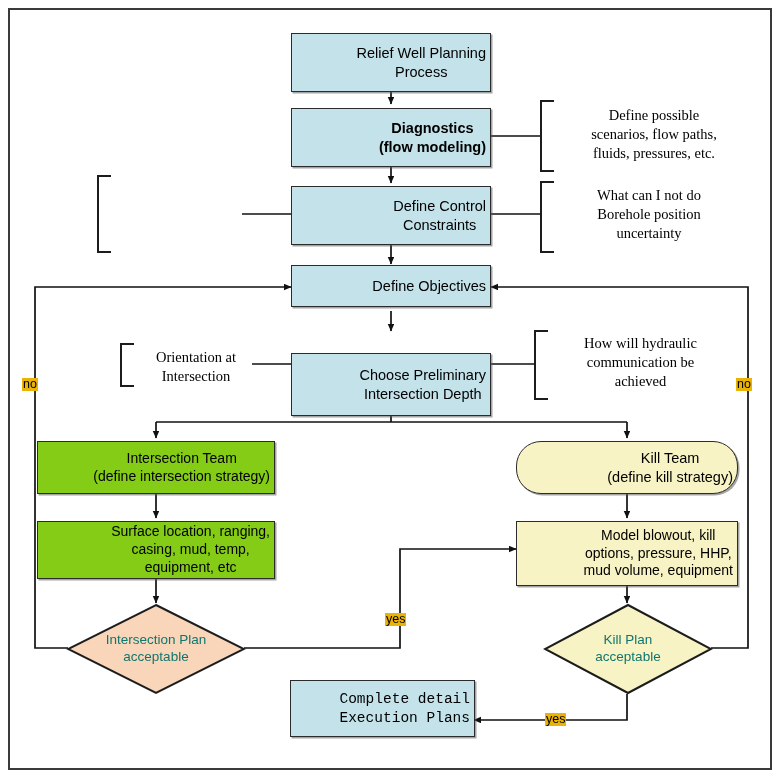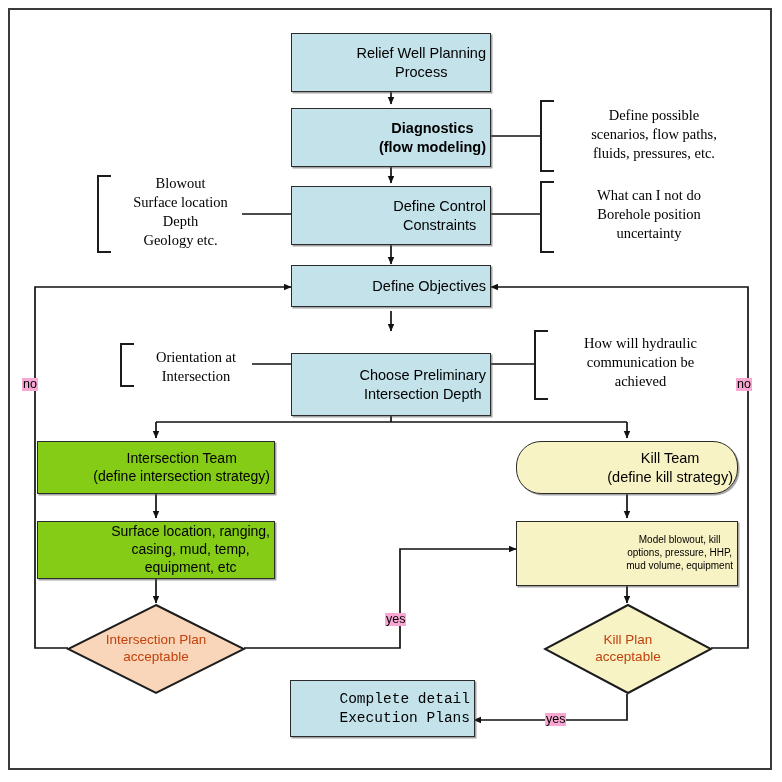--- a/index.html
+++ b/index.html
@@ -62,21 +62,21 @@
   .diamond svg {
     position: absolute;
     left: 0; top: 0;
     width: 100%; height: 100%;
   }
   .diamond .dlabel {
     position: relative;
     text-align: center;
     font-size: 13.5px;
     line-height: 1.25;
-    color: #c2410c;
+    color: #0f766e;
     z-index: 2;
   }
 
   .note {
     position: absolute;
     font-size: 14.5px;
     line-height: 1.3;
     color: #000;
     text-align: center;
     white-space: pre-line;
@@ -87,21 +87,21 @@
     border-left: 2px solid #1c1c1c;
     border-top: 2px solid #1c1c1c;
     border-bottom: 2px solid #1c1c1c;
     width: 14px;
     box-sizing: border-box;
   }
   .edge-label {
     position: absolute;
     font-size: 12.5px;
     color: #000;
-    background: #f9a8d4;
+    background: #eab308;
     padding: 0 1px;
     line-height: 1;
   }
 </style>
 </head>
 <body>
 
 <div id="canvas">
   <div id="frame"></div>
 
@@ -187,21 +187,21 @@
     <span style="white-space:pre-line">Surface location, ranging,
 casing, mud, temp,
 equipment, etc</span>
   </div>
 
   <div class="node yellow" style="left:516px; top:441px; width:222px; height:53px;border-radius:25px;">
     <span style="white-space:pre-line">Kill Team
 (define kill strategy)</span>
   </div>
 
-  <div class="node yellow" style="left:516px; top:521px; width:222px; height:65px; font-size:10px;">
+  <div class="node yellow" style="left:516px; top:521px; width:222px; height:65px; font-size:14px;">
     <span style="white-space:pre-line">Model blowout, kill
 options, pressure, HHP,
 mud volume, equipment</span>
   </div>
 
   <div class="node blue" style="left:290px; top:680px; width:185px; height:57px;font-family:Liberation Mono, monospace;">
     <span style="white-space:pre-line">Complete detail
 Execution Plans</span>
   </div>
 
@@ -215,24 +215,20 @@
 
   <div class="diamond" style="left:543px; top:603px; width:170px; height:92px;">
     <svg viewBox="0 0 170 92" preserveAspectRatio="none">
       <polygon points="85,2 168,46 85,90 2,46" fill="#f8f3c4" stroke="#1c1c1c" stroke-width="2"></polygon>
     </svg>
     <span class="dlabel" style="white-space:pre-line">Kill Plan
 acceptable</span>
   </div>
 
   <div class="bracket" style="left:97px; top:175px; height:78px;"></div>
-  <div class="note" style="left:113px; top:174px; width:135px;">Blowout
-Surface location
-Depth
-Geology etc.</div>
 
   <div class="bracket" style="left:120px; top:343px; height:44px;"></div>
   <div class="note" style="left:136px; top:348px; width:120px;">Orientation at
 Intersection</div>
 
   <div class="bracket" style="left:540px; top:100px; height:72px;"></div>
   <div class="note" style="left:554px; top:106px; width:200px;">Define possible
 scenarios, flow paths,
 fluids, pressures, etc.</div>
 

